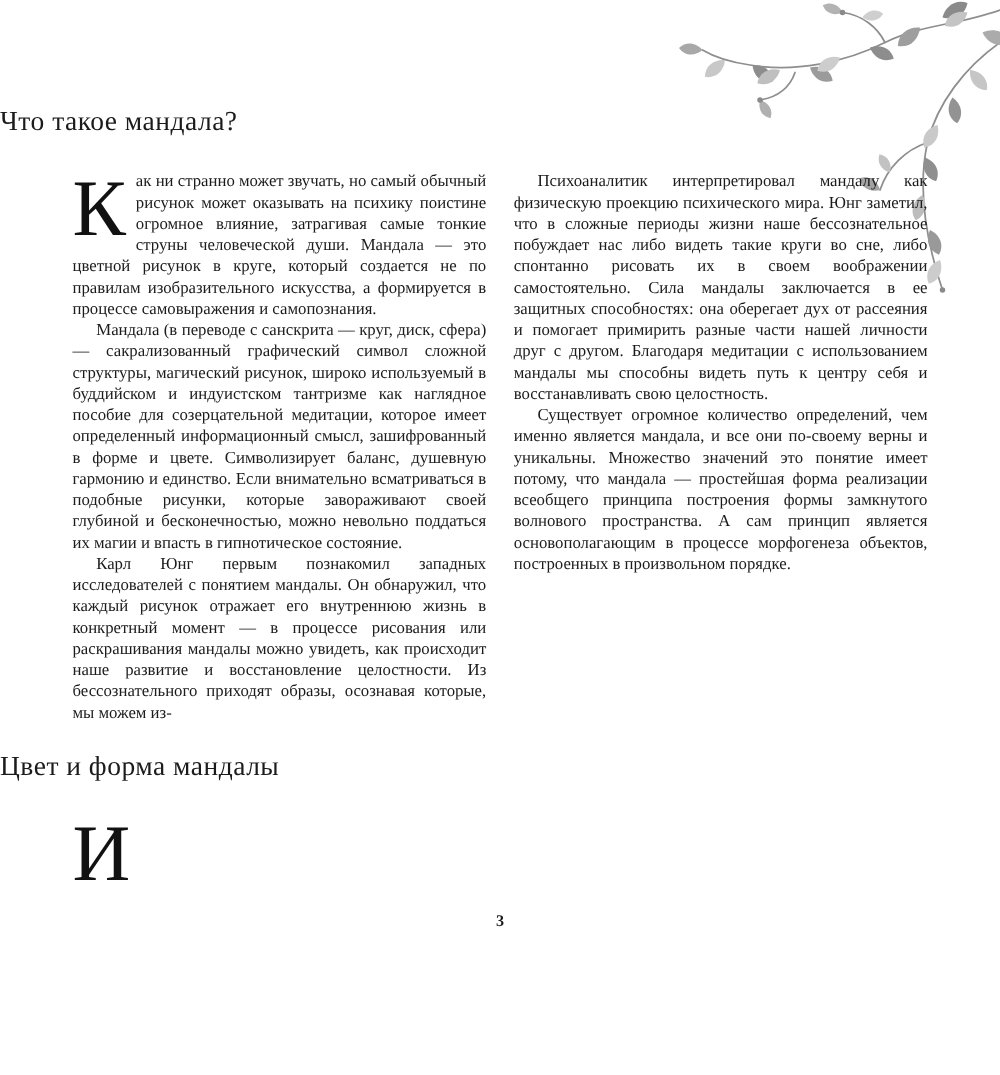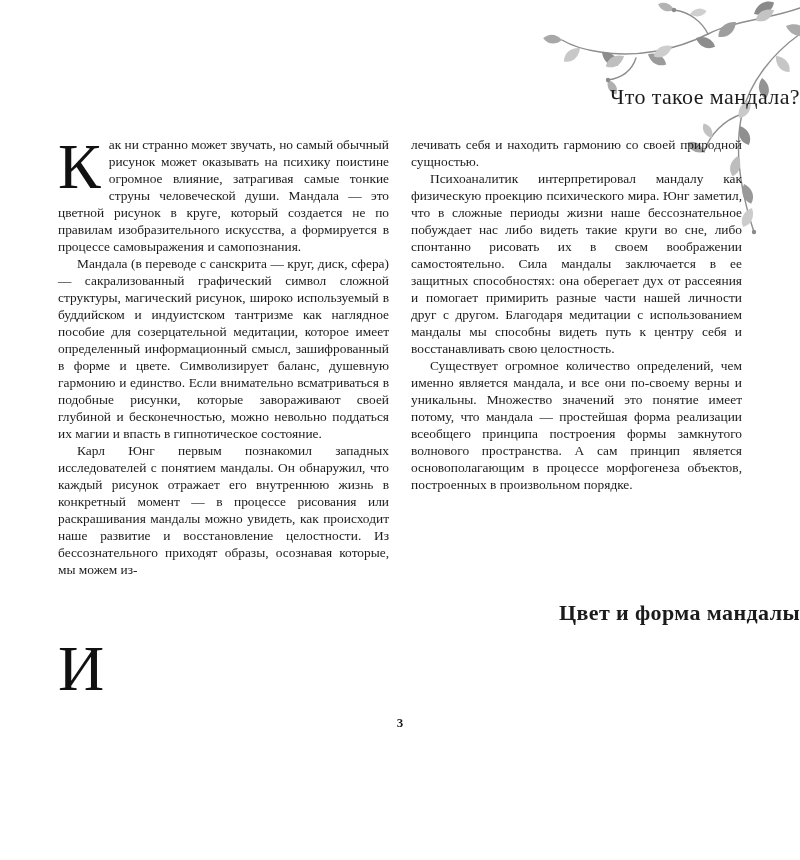--- a/index.html
+++ b/index.html
@@ -25,27 +25,26 @@
     width: 260px;
     height: 250px;
     pointer-events: none;
   }
   .title {
     position: relative;
     z-index: 2;
     font-size: 22px;
     font-weight: normal;
     letter-spacing: 0.4px;
-    text-align: right;
+    text-align: left;
     margin: 0 0 26px 0;
   }
   .title2 {
     margin-top: 22px;
-    margin-bottom: 12px;
-    font-weight: bold;
+    margin-bottom: 26px;
   }
   .columns {
     position: relative;
     z-index: 2;
     display: flex;
     gap: 22px;
     padding: 0 58px;
   }
   .col {
     width: 50%;
@@ -119,21 +118,20 @@
 
   <div class="columns">
     <div class="col">
       <p>
         <span class="dropcap">К</span><span>ак ни странно может звучать, но самый обычный рисунок может оказывать на психику поистине огромное влияние, затрагивая самые тонкие струны человеческой души. Мандала — это цветной рисунок в круге, который создается не по правилам изобразительного искусства, а формируется в процессе самовыражения и самопознания.</span>
       </p>
       <p class="indent">Мандала (в переводе с санскрита — круг, диск, сфера) — сакрализованный графический символ сложной структуры, магический рисунок, широко используемый в буддийском и индуистском тантризме как наглядное пособие для созерцательной медитации, которое имеет определенный информационный смысл, зашифрованный в форме и цвете. Символизирует баланс, душевную гармонию и единство. Если внимательно всматриваться в подобные рисунки, которые завораживают своей глубиной и бесконечностью, можно невольно поддаться их магии и впасть в гипнотическое состояние.</p>
       <p class="indent">Карл Юнг первым познакомил западных исследователей с понятием мандалы. Он обнаружил, что каждый рисунок отражает его внутреннюю жизнь в конкретный момент — в процессе рисования или раскрашивания мандалы можно увидеть, как происходит наше развитие и восстановление целостности. Из бессознательного приходят образы, осознавая которые, мы можем из-</p>
     </div>
     <div class="col">
-      <p>лечивать себя и находить гармонию со своей природной сущностью.</p>
       <p class="indent">Психоаналитик интерпретировал мандалу как физическую проекцию психического мира. Юнг заметил, что в сложные периоды жизни наше бессознательное побуждает нас либо видеть такие круги во сне, либо спонтанно рисовать их в своем воображении самостоятельно. Сила мандалы заключается в ее защитных способностях: она оберегает дух от рассеяния и помогает примирить разные части нашей личности друг с другом. Благодаря медитации с использованием мандалы мы способны видеть путь к центру себя и восстанавливать свою целостность.</p>
       <p class="indent">Существует огромное количество определений, чем именно является мандала, и все они по-своему верны и уникальны. Множество значений это понятие имеет потому, что мандала — простейшая форма реализации всеобщего принципа построения формы замкнутого волнового пространства. А сам принцип является основополагающим в процессе морфогенеза объектов, построенных в произвольном порядке.</p>
     </div>
   </div>
 
   <h1 class="title title2">Цвет и форма мандалы</h1>
 
   <div class="columns">
     <div class="col">
       <p>

